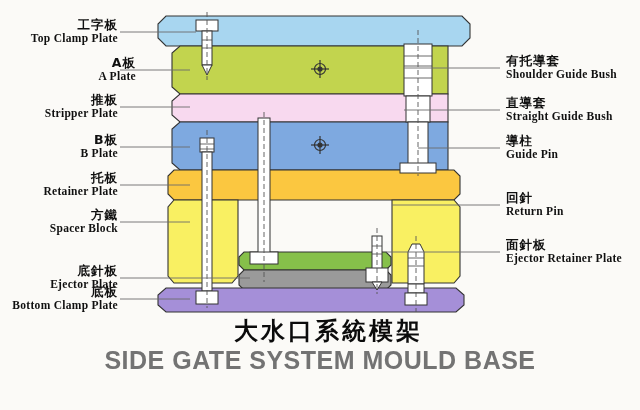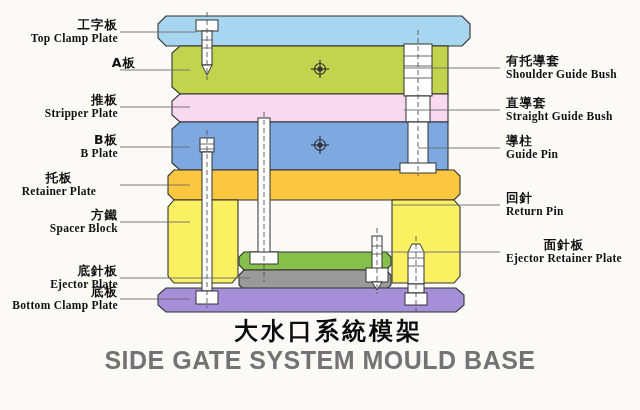--- a/index.html
+++ b/index.html
@@ -138,33 +138,34 @@
     <line class="lead" x1="386" y1="252" x2="500" y2="252"></line>
   </svg>
 
   <div class="lbl right-al" style="left:0;top:18px;width:118px;">
     <div class="cn">工字板</div>
     <div class="en">Top Clamp Plate</div>
   </div>
 
   <div class="lbl right-al" style="left:0;top:56px;width:118px;padding-left:18px;">
     <div class="cn">A板</div>
+    <div class="en">A Plate</div>
   </div>
 
   <div class="lbl right-al" style="left:0;top:93px;width:118px;">
     <div class="cn">推板</div>
     <div class="en">Stripper Plate</div>
   </div>
 
   <div class="lbl right-al" style="left:0;top:133px;width:118px;">
     <div class="cn">B板</div>
     <div class="en">B Plate</div>
   </div>
 
-  <div class="lbl right-al" style="left:0;top:171px;width:118px;text-align:center;">
+  <div class="lbl right-al" style="left:0;top:171px;width:118px;">
     <div class="cn">托板</div>
     <div class="en">Retainer Plate</div>
   </div>
 
   <div class="lbl right-al" style="left:0;top:208px;width:118px;">
     <div class="cn">方鐵</div>
     <div class="en">Spacer Block</div>
   </div>
 
   <div class="lbl right-al" style="left:0;top:285px;width:118px;">
@@ -190,21 +191,21 @@
   <div class="lbl left-al" style="left:506px;top:134px;">
     <div class="cn">導柱</div>
     <div class="en">Guide Pin</div>
   </div>
 
   <div class="lbl left-al" style="left:506px;top:191px;">
     <div class="cn">回針</div>
     <div class="en">Return Pin</div>
   </div>
 
-  <div class="lbl left-al" style="left:506px;top:238px;text-align:center;">
+  <div class="lbl left-al" style="left:506px;top:238px;">
     <div class="cn">面針板</div>
     <div class="en">Ejector Retainer Plate</div>
   </div>
 
   <div id="title-cn">大水口系統模架</div>
   <div id="title-en">SIDE GATE SYSTEM MOULD BASE</div>
 
 </div>
 
 </body></html>

